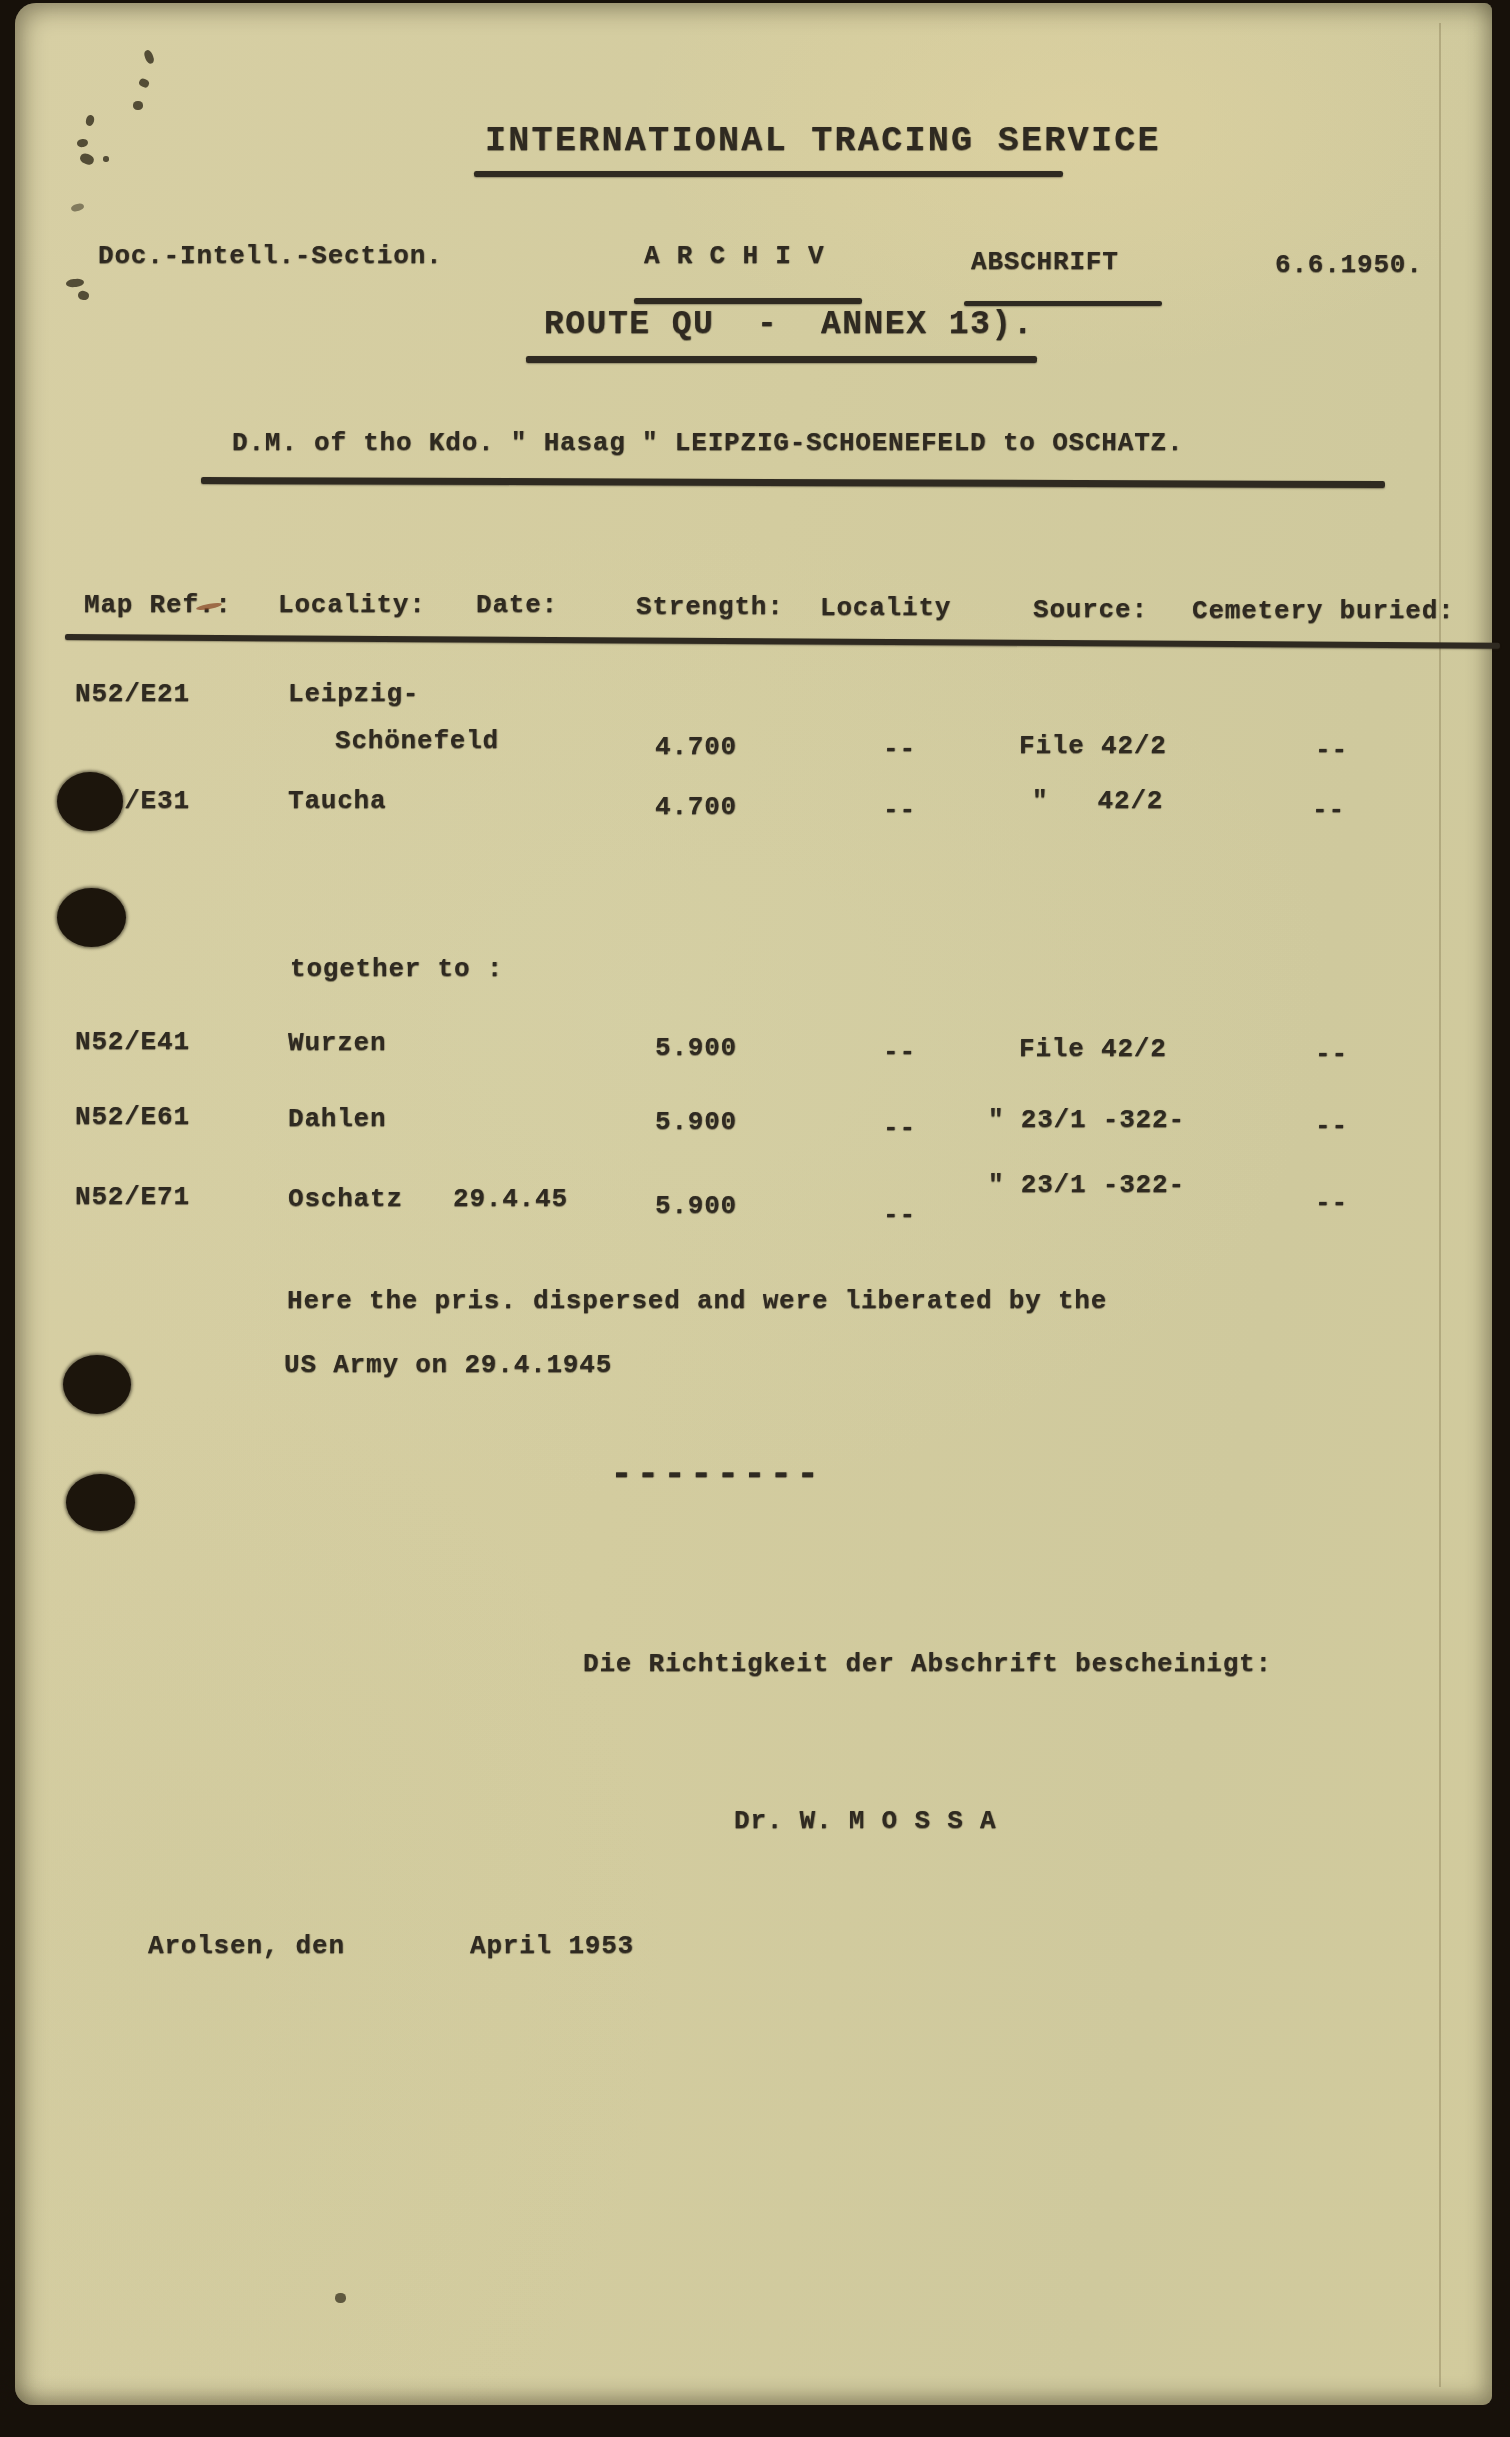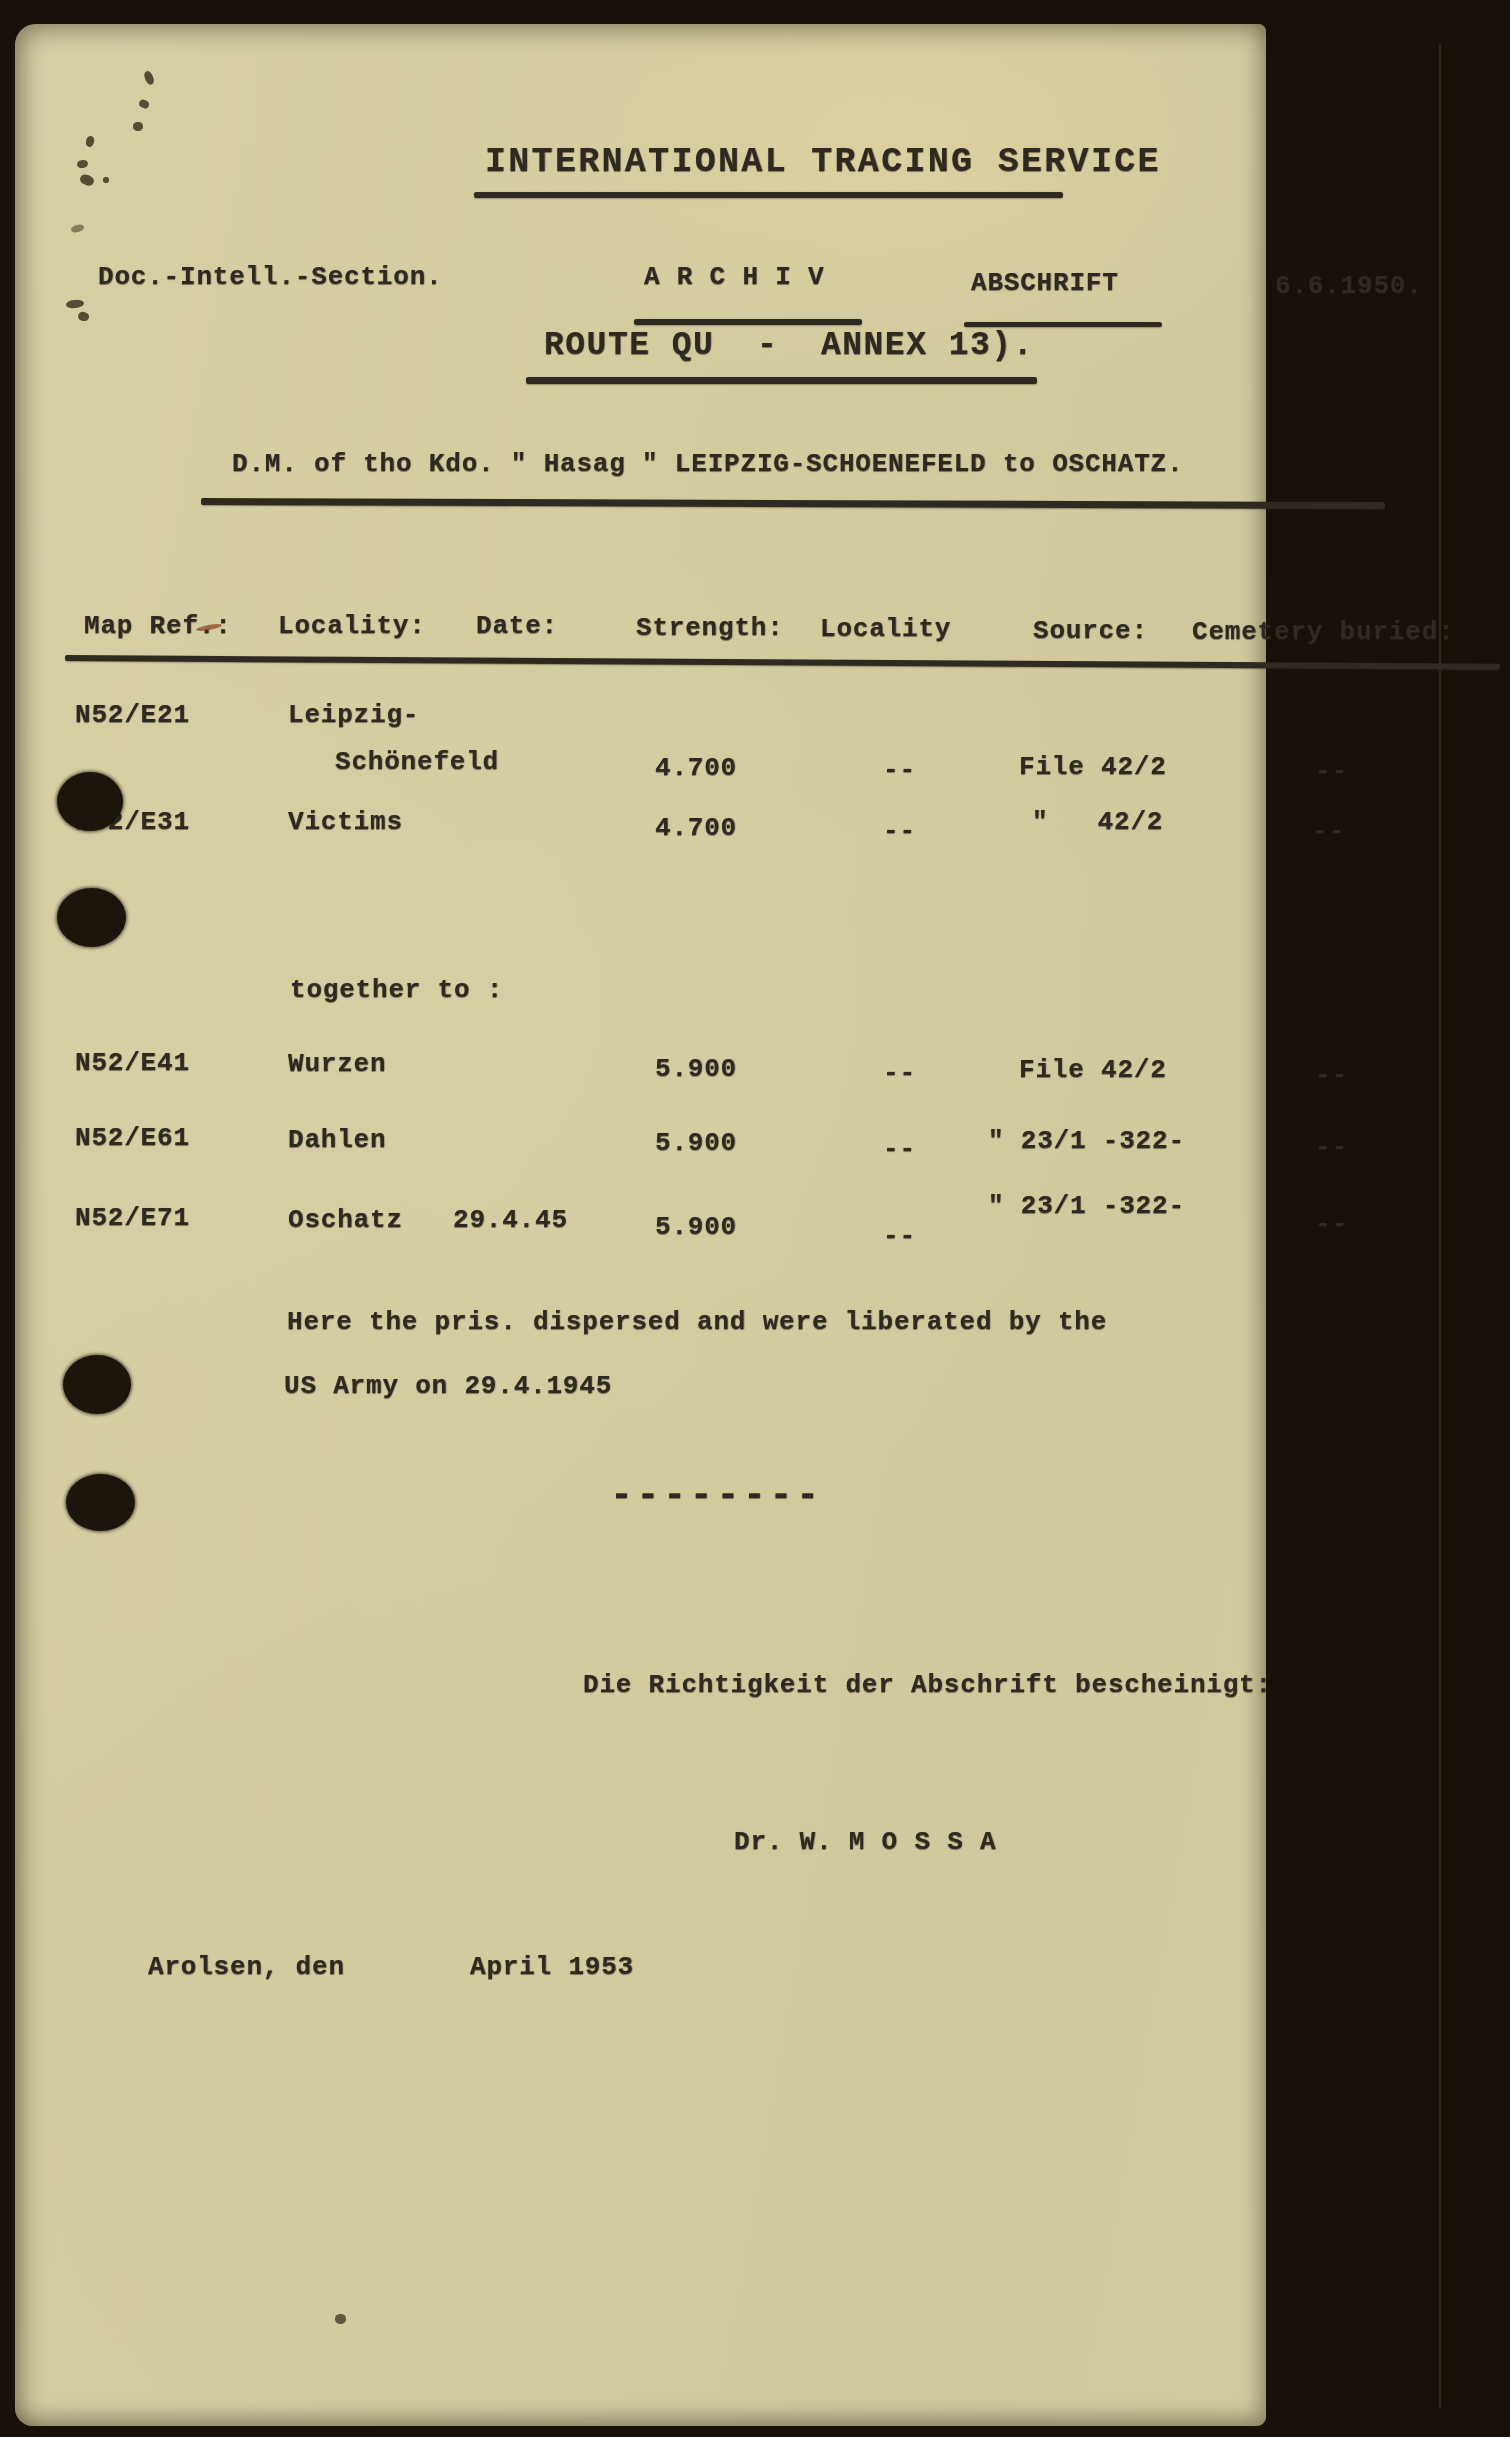--- a/index.html
+++ b/index.html
@@ -2,21 +2,21 @@
 <html style="--paper: #d4cda1; --ink: #2f2a21; --frame: #17110a; --hole: #1c150c;font-size:12px"><head>
 <meta charset="utf-8">
 <style>
   html,body{margin:0;padding:0;background:#000;}
   .frame{
     position:relative;width:1510px;height:2438px;overflow:hidden;
     background:var(--frame,#17110a);
     font-family:"Liberation Mono","DejaVu Sans Mono",monospace;
   }
   .paper{
-    position:absolute;left:15px;top:24px;width:1251px;height:2402px;
+    position:absolute;left:15px;top:3px;width:1477px;height:2402px;
     background:
       radial-gradient(ellipse 680px 378px at 72% 5%, rgba(226,212,160,.55), transparent 65%),
       radial-gradient(ellipse 982px 680px at 42% 42%, rgba(214,211,170,.38), transparent 72%),
       radial-gradient(ellipse 680px 831px at 12% 82%, rgba(203,198,152,.35), transparent 70%),
       linear-gradient(100deg,#d7cfa4 0%,#d3cc9f 45%,#cfc99d 78%,#d2cb9d 100%);
     border-radius:21px 7.6px 9px 18px;
     box-shadow:
       inset 9px 7.6px 22.7px rgba(28,22,10,.34),
       inset -6.8px -9px 19.6px rgba(28,22,10,.30);
   }
@@ -79,21 +79,21 @@
       <div class="t" style="left:273px;top:678px">Leipzig-</div>
       <div class="t" style="left:320px;top:725px">Schönefeld</div>
       <div class="t" style="left:640px;top:731px">4.700</div>
       <div class="t" style="left:868px;top:733px">--</div>
       <div class="t" style="left:1004px;top:730px">File 42/2</div>
       <div class="t" style="left:1300px;top:734px">--</div>
     </div>
 
     <div>
       <div class="t" style="left:60px;top:785px">N52/E31</div>
-      <div class="t" style="left:273px;top:785px">Victims</div>
+      <div class="t" style="left:273px;top:785px">Taucha</div>
       <div class="t" style="left:640px;top:791px">4.700</div>
       <div class="t" style="left:868px;top:794px">--</div>
       <div class="t" style="left:1017px;top:785px">"   42/2</div>
       <div class="t" style="left:1297px;top:794px">--</div>
     </div>
 
     <div class="t" style="left:275px;top:953px">together to :</div>
 
     <div>
       <div class="t" style="left:60px;top:1026px">N52/E41</div>

